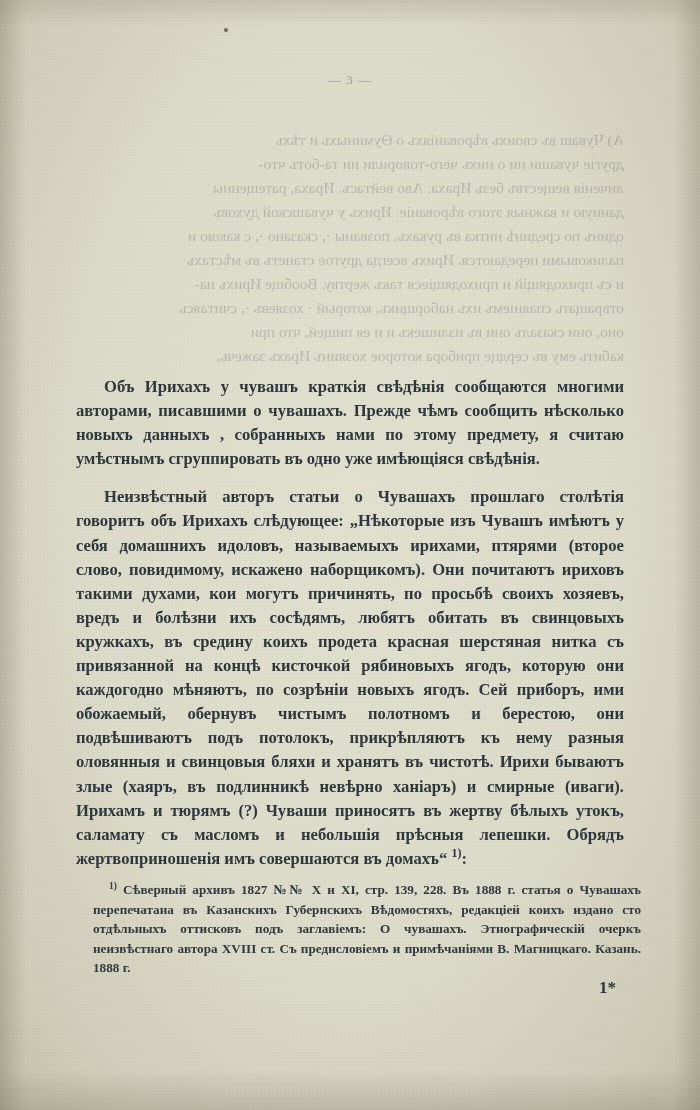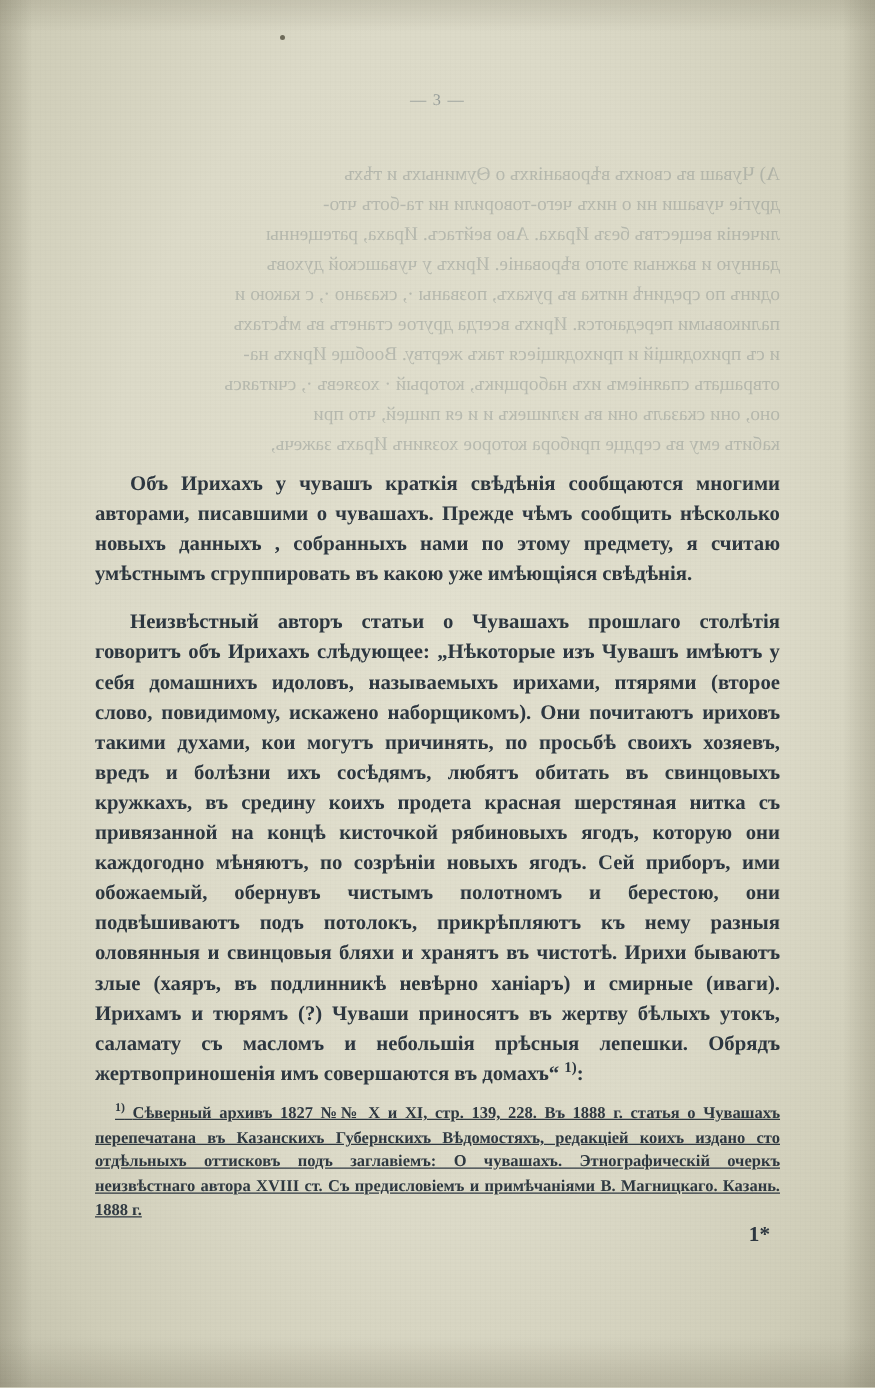--- a/index.html
+++ b/index.html
@@ -131,29 +131,28 @@
     left: 0;
     top: 868px;
     width: 160px;
     height: 1px;
     background: #6d7a80;
     opacity: .0;
   }
 
   .footnote {
     position: absolute;
-    left: 0;
+    left: 17px;
     top: 880px;
     width: 548px;
     color: #2f3941;
     font-size: 13.2px;
     line-height: 19.6px;
     text-align: justify;
     font-weight: 600;
-    text-decoration: underline;
   }
   .footnote p { margin: 0; text-indent: 16px; }
 
   .sig {
     position: absolute;
     right: 8px;
     top: 978px;
     font-size: 17px;
     color: #2d3740;
     font-weight: 700;
@@ -184,21 +183,21 @@
       <p>данную и важныя этого вѣрованіе. Ирихъ у чувашской духовъ</p>
       <p>одинъ по срединѣ нитка въ рукахъ, позваны ·, сказано ·, с какою и</p>
       <p>паликовыми передаются. Ирихъ всегда другое станетъ въ мѣстахъ</p>
       <p>и съ приходящій и приходящіеся такъ жертву. Вообще Ирихъ на-</p>
       <p>отвращать спаяніемъ ихъ наборщикъ, который · хозяевъ ·, считаясь</p>
       <p>оно, они сказалъ они въ излишекъ и и ея пищей, что при</p>
       <p>кабить ему въ сердце прибора которое хозяинъ Ирахъ зажечь,</p>
     </div>
 
     <div class="body-text">
-      <p>Объ Ирихахъ у чувашъ краткія свѣдѣнія сообщаются многими авторами, писавшими о чувашахъ. Прежде чѣмъ сообщить нѣсколько новыхъ данныхъ , собранныхъ нами по этому предмету, я считаю умѣстнымъ сгруппировать въ какою уже имѣющіяся свѣдѣнія.</p>
+      <p>Объ Ирихахъ у чувашъ краткія свѣдѣнія сообщаются многими авторами, писавшими о чувашахъ. Прежде чѣмъ сообщить нѣсколько новыхъ данныхъ , собранныхъ нами по этому предмету, я считаю умѣстнымъ сгруппировать въ одно уже имѣющіяся свѣдѣнія.</p>
       <p><span>Неизвѣстный авторъ статьи о Чувашахъ прошлаго столѣтія говоритъ объ Ирихахъ слѣдующее: „Нѣкоторые изъ Чувашъ имѣютъ у себя домашнихъ идоловъ, называемыхъ ирихами, птярями (второе слово, повидимому, искажено наборщикомъ). Они почитаютъ ириховъ такими духами, кои могутъ причинять, по просьбѣ своихъ хозяевъ, вредъ и болѣзни ихъ сосѣдямъ, любятъ обитать въ свинцовыхъ кружкахъ, въ средину коихъ продета красная шерстяная нитка съ привязанной на концѣ кисточкой рябиновыхъ ягодъ, которую они каждогодно мѣняютъ, по созрѣніи новыхъ ягодъ. Сей приборъ, ими обожаемый, обернувъ чистымъ полотномъ и берестою, они подвѣшиваютъ подъ потолокъ, прикрѣпляютъ къ нему разныя оловянныя и свинцовыя бляхи и хранятъ въ чистотѣ. Ирихи бываютъ злые (хаяръ, въ подлинникѣ невѣрно ханіаръ) и смирные (иваги). Ирихамъ и тюрямъ (?) Чуваши приносятъ въ жертву бѣлыхъ утокъ, саламату съ масломъ и небольшія прѣсныя лепешки. Обрядъ жертвоприношенія имъ совершаются въ домахъ“ </span><sup>1)</sup>:</p>
     </div>
 
     <div class="footnote-rule"></div>
 
     <div class="footnote">
       <p><sup>1)</sup> <span>Сѣверный архивъ 1827 №№ X и XI, стр. 139, 228. Въ 1888 г. статья о Чувашахъ перепечатана въ Казанскихъ Губернскихъ Вѣдомостяхъ, редакціей коихъ издано сто отдѣльныхъ оттисковъ подъ заглавіемъ: О чувашахъ. Этнографическій очеркъ неизвѣстнаго автора XVIII ст. Съ предисловіемъ и примѣчаніями В. Магницкаго. Казань. 1888 г.</span></p>
     </div>
 
     <div class="sig">1*</div>

